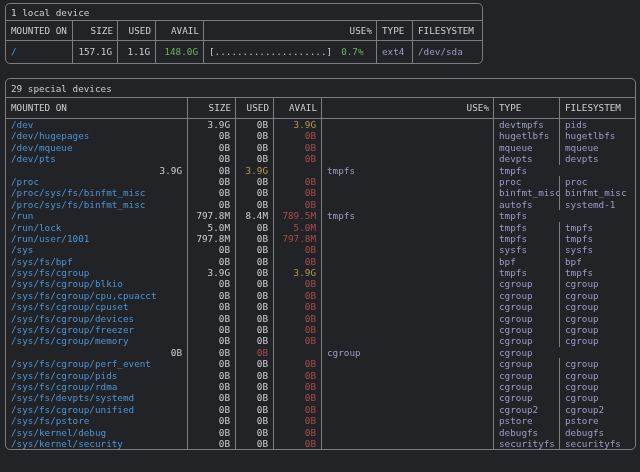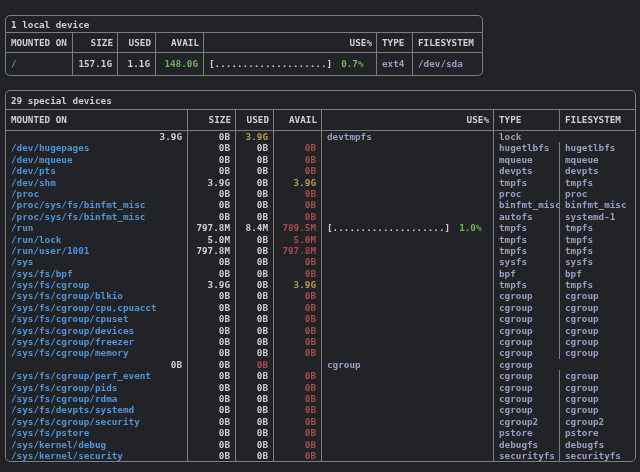--- a/index.html
+++ b/index.html
@@ -6,21 +6,21 @@
     --bg:#212326; --border:#7a7d81; --text:#cdcfd1;
     --blue:#4e94d6; --green:#6cb45c; --yellow:#b69a4e; --red:#aa4c4c; --purple:#9a9dc3;
   }
   *{box-sizing:border-box;}
   html,body{margin:0;padding:0;}
   body{
     width:640px;height:472px;overflow:hidden;
     background:var(--bg);color:var(--text);
     font-family:"DejaVu Sans Mono",monospace;font-size:9.3px;
   }
-  .wrap{padding:15px 5px 0 5px;font-weight:bold;}
+  .wrap{padding:3px 5px 0 5px;}
   .tbl{border:1px solid var(--border);border-radius:5px;overflow:hidden;background:var(--bg);}
   .t1{width:478px;}
   .t2{width:631px;margin-top:14px;}
   .title{padding:0 5px;border-bottom:1px solid var(--border);white-space:nowrap;}
   .t1 .title{height:17px;line-height:17px;}
   .t2 .title{height:19px;line-height:19px;}
   .grid{display:grid;}
   .t1 .grid{grid-template-columns:67px 45px 38px 48px 173px 36px 69px;}
   .t2 .grid{grid-template-columns:182px 48px 38px 48px 172px 66px 75px;}
   .hd{border-bottom:1px solid var(--border);}
@@ -76,26 +76,27 @@
       <div class="c ch">SIZE</div>
       <div class="c ch">USED</div>
       <div class="c ch">AVAIL</div>
       <div class="c ch">USE%</div>
       <div class="c">TYPE</div>
       <div class="c">FILESYSTEM</div>
     </div>
     <div>
 
         <div class="row grid">
+          <div class="c c-blue">/dev</div>
           <div class="c num">3.9G</div>
           <div class="c num">0B</div>
           <div class="c num c-yellow">3.9G</div>
           <div class="c"><span></span><span class="pct"></span></div>
           <div class="c c-purple">devtmpfs</div>
-          <div class="c c-purple">lock</div>
+          <div class="c c-purple">pids</div>
         </div>
 
         <div class="row grid">
           <div class="c c-blue">/dev/hugepages</div>
           <div class="c num">0B</div>
           <div class="c num">0B</div>
           <div class="c num c-red">0B</div>
           <div class="c"><span></span><span class="pct"></span></div>
           <div class="c c-purple">hugetlbfs</div>
           <div class="c c-purple">hugetlbfs</div>
@@ -115,21 +116,20 @@
           <div class="c c-blue">/dev/pts</div>
           <div class="c num">0B</div>
           <div class="c num">0B</div>
           <div class="c num c-red">0B</div>
           <div class="c"><span></span><span class="pct"></span></div>
           <div class="c c-purple">devpts</div>
           <div class="c c-purple">devpts</div>
         </div>
 
         <div class="row grid">
-          <div class="c c-blue">/dev/shm</div>
           <div class="c num">3.9G</div>
           <div class="c num">0B</div>
           <div class="c num c-yellow">3.9G</div>
           <div class="c"><span></span><span class="pct"></span></div>
           <div class="c c-purple">tmpfs</div>
           <div class="c c-purple">tmpfs</div>
         </div>
 
         <div class="row grid">
           <div class="c c-blue">/proc</div>
@@ -159,21 +159,20 @@
           <div class="c"><span></span><span class="pct"></span></div>
           <div class="c c-purple">autofs</div>
           <div class="c c-purple">systemd-1</div>
         </div>
 
         <div class="row grid">
           <div class="c c-blue">/run</div>
           <div class="c num">797.8M</div>
           <div class="c num">8.4M</div>
           <div class="c num c-red">789.5M</div>
-          <div class="c"><span>[....................]</span><span class="pct c-green">1.0%</span></div>
           <div class="c c-purple">tmpfs</div>
           <div class="c c-purple">tmpfs</div>
         </div>
 
         <div class="row grid">
           <div class="c c-blue">/run/lock</div>
           <div class="c num">5.0M</div>
           <div class="c num">0B</div>
           <div class="c num c-red">5.0M</div>
           <div class="c"><span></span><span class="pct"></span></div>
@@ -324,21 +323,21 @@
           <div class="c c-blue">/sys/fs/devpts/systemd</div>
           <div class="c num">0B</div>
           <div class="c num">0B</div>
           <div class="c num c-red">0B</div>
           <div class="c"><span></span><span class="pct"></span></div>
           <div class="c c-purple">cgroup</div>
           <div class="c c-purple">cgroup</div>
         </div>
 
         <div class="row grid">
-          <div class="c c-blue">/sys/fs/cgroup/security</div>
+          <div class="c c-blue">/sys/fs/cgroup/unified</div>
           <div class="c num">0B</div>
           <div class="c num">0B</div>
           <div class="c num c-red">0B</div>
           <div class="c"><span></span><span class="pct"></span></div>
           <div class="c c-purple">cgroup2</div>
           <div class="c c-purple">cgroup2</div>
         </div>
 
         <div class="row grid">
           <div class="c c-blue">/sys/fs/pstore</div>

